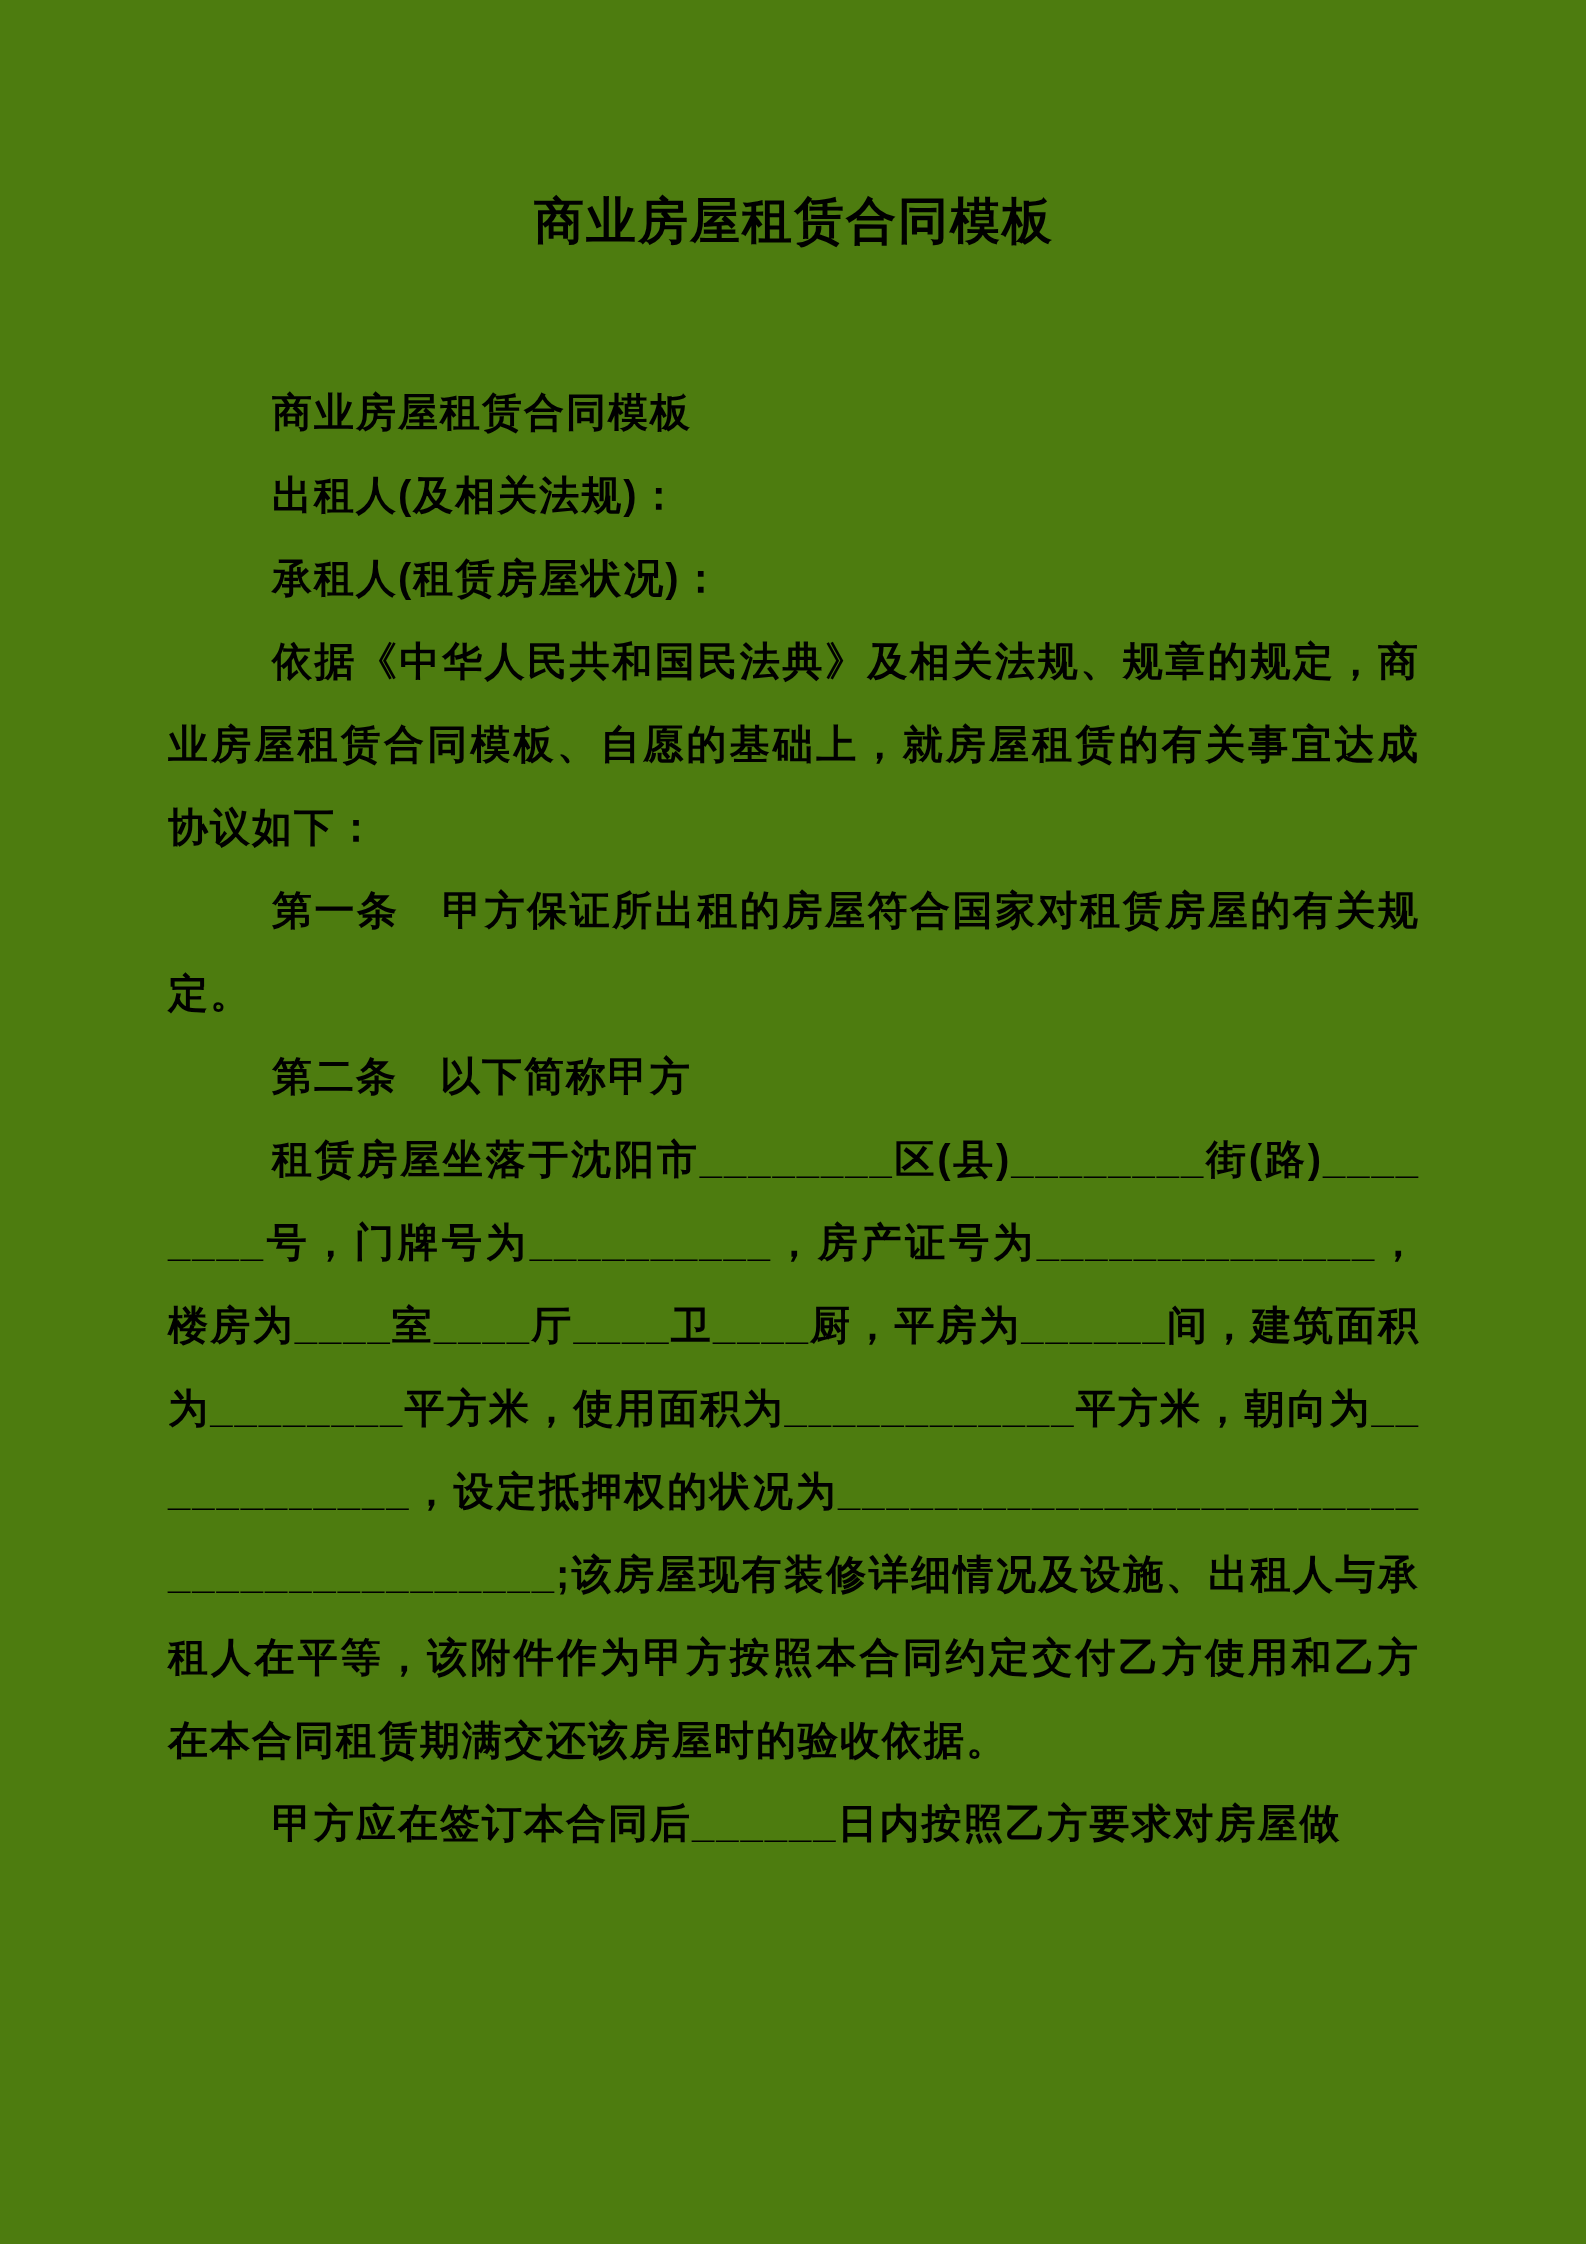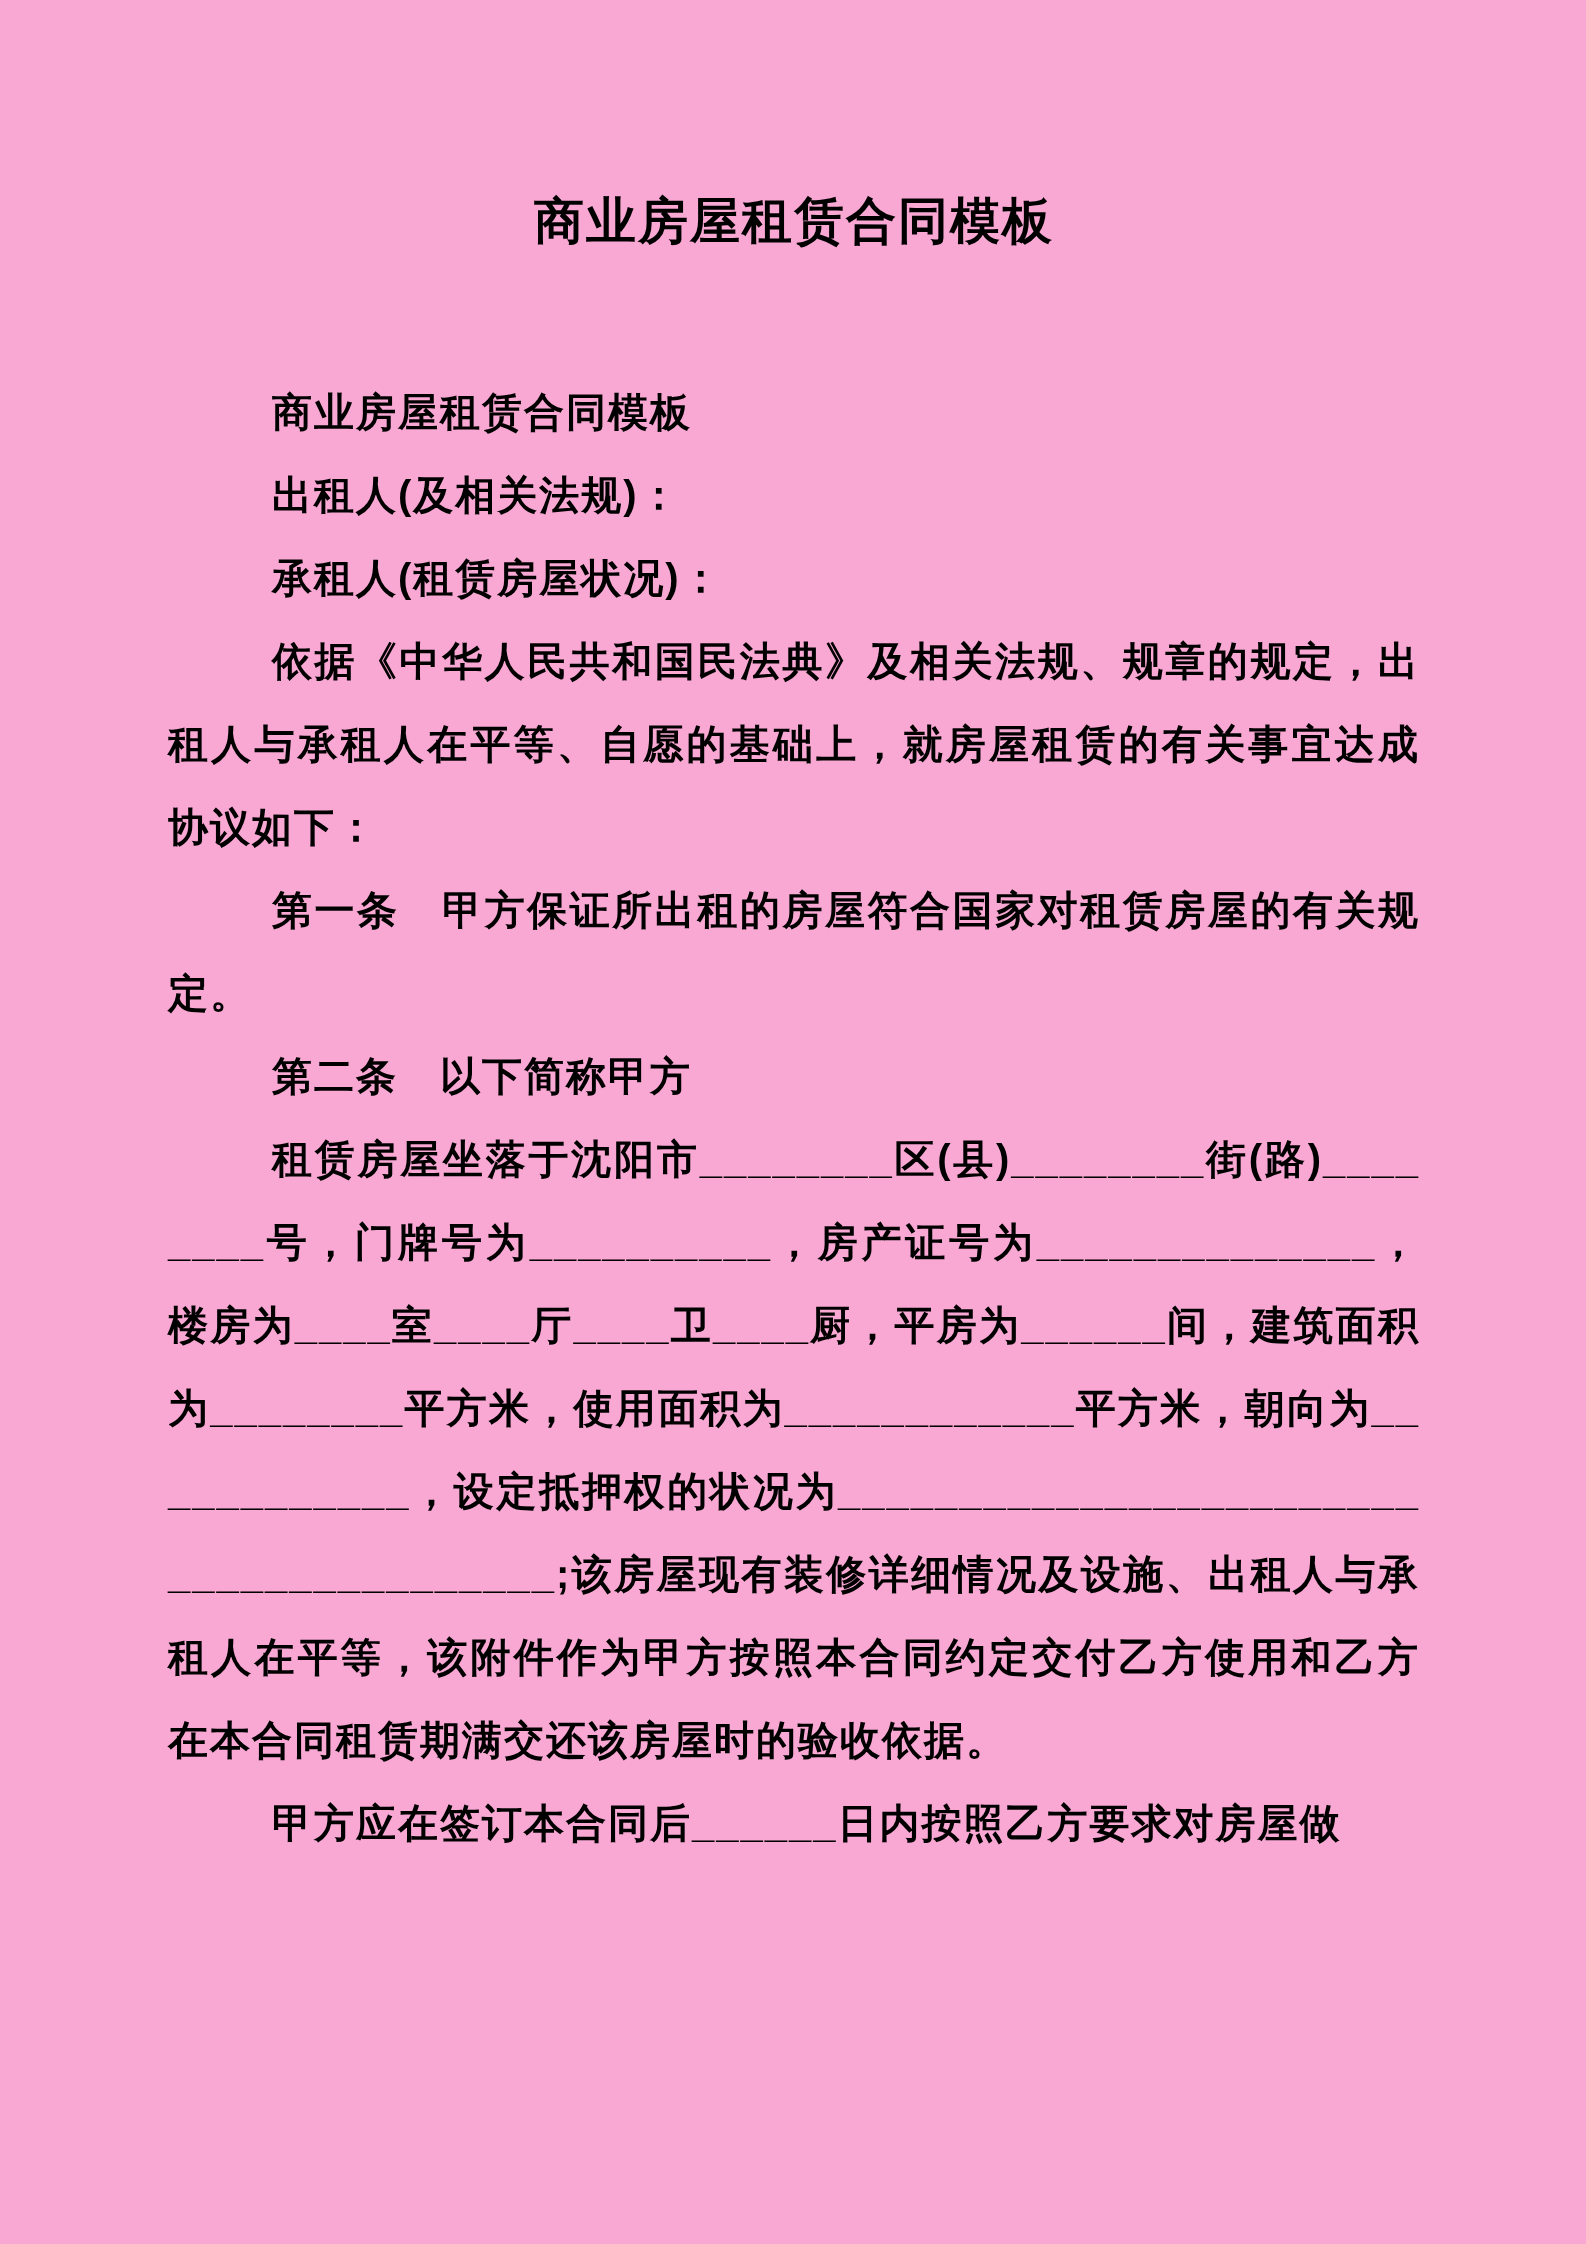--- a/index.html
+++ b/index.html
@@ -11,21 +11,21 @@
     width: 1586px;
     height: 2244px;
     overflow: hidden;
     font-family: "Liberation Sans", "DejaVu Sans", sans-serif;
     color: #000000;
   }
   .page {
     box-sizing: border-box;
     width: 1586px;
     height: 2244px;
-    background: #f9a8d4;
+    background: #4d7c0f;
     padding: 190px 166px 0 168px;
   }
   .doc-title {
     font-size: 50px;
     font-weight: 700;
     letter-spacing: 2px;
     text-align: center;
     line-height: 1.25;
     margin: 0 0 118px 0;
   }
@@ -48,21 +48,21 @@
 
 <div class="page">
   <h1 class="doc-title">商业房屋租赁合同模板</h1>
 
   <p class="para">商业房屋租赁合同模板</p>
 
   <p class="para">出租人(及相关法规)：</p>
 
   <p class="para">承租人(租赁房屋状况)：</p>
 
-  <p class="para">依据《中华人民共和国民法典》及相关法规、规章的规定，出租人与承租人在平等、自愿的基础上，就房屋租赁的有关事宜达成协议如下：</p>
+  <p class="para">依据《中华人民共和国民法典》及相关法规、规章的规定，商业房屋租赁合同模板、自愿的基础上，就房屋租赁的有关事宜达成协议如下：</p>
 
   <p class="para para-bold">第一条　甲方保证所出租的房屋符合国家对租赁房屋的有关规定。</p>
 
   <p class="para para-bold">第二条　以下简称甲方</p>
 
   <p class="para">租赁房屋坐落于沈阳市________区(县)________街(路)________号，门牌号为__________，房产证号为______________，楼房为____室____厅____卫____厨，平房为______间，建筑面积为________平方米，使用面积为____________平方米，朝向为____________，设定抵押权的状况为________________________________________;该房屋现有装修详细情况及设施、出租人与承租人在平等，该附件作为甲方按照本合同约定交付乙方使用和乙方在本合同租赁期满交还该房屋时的验收依据。</p>
 
   <p class="para">甲方应在签订本合同后______日内按照乙方要求对房屋做</p>
 </div>
 

